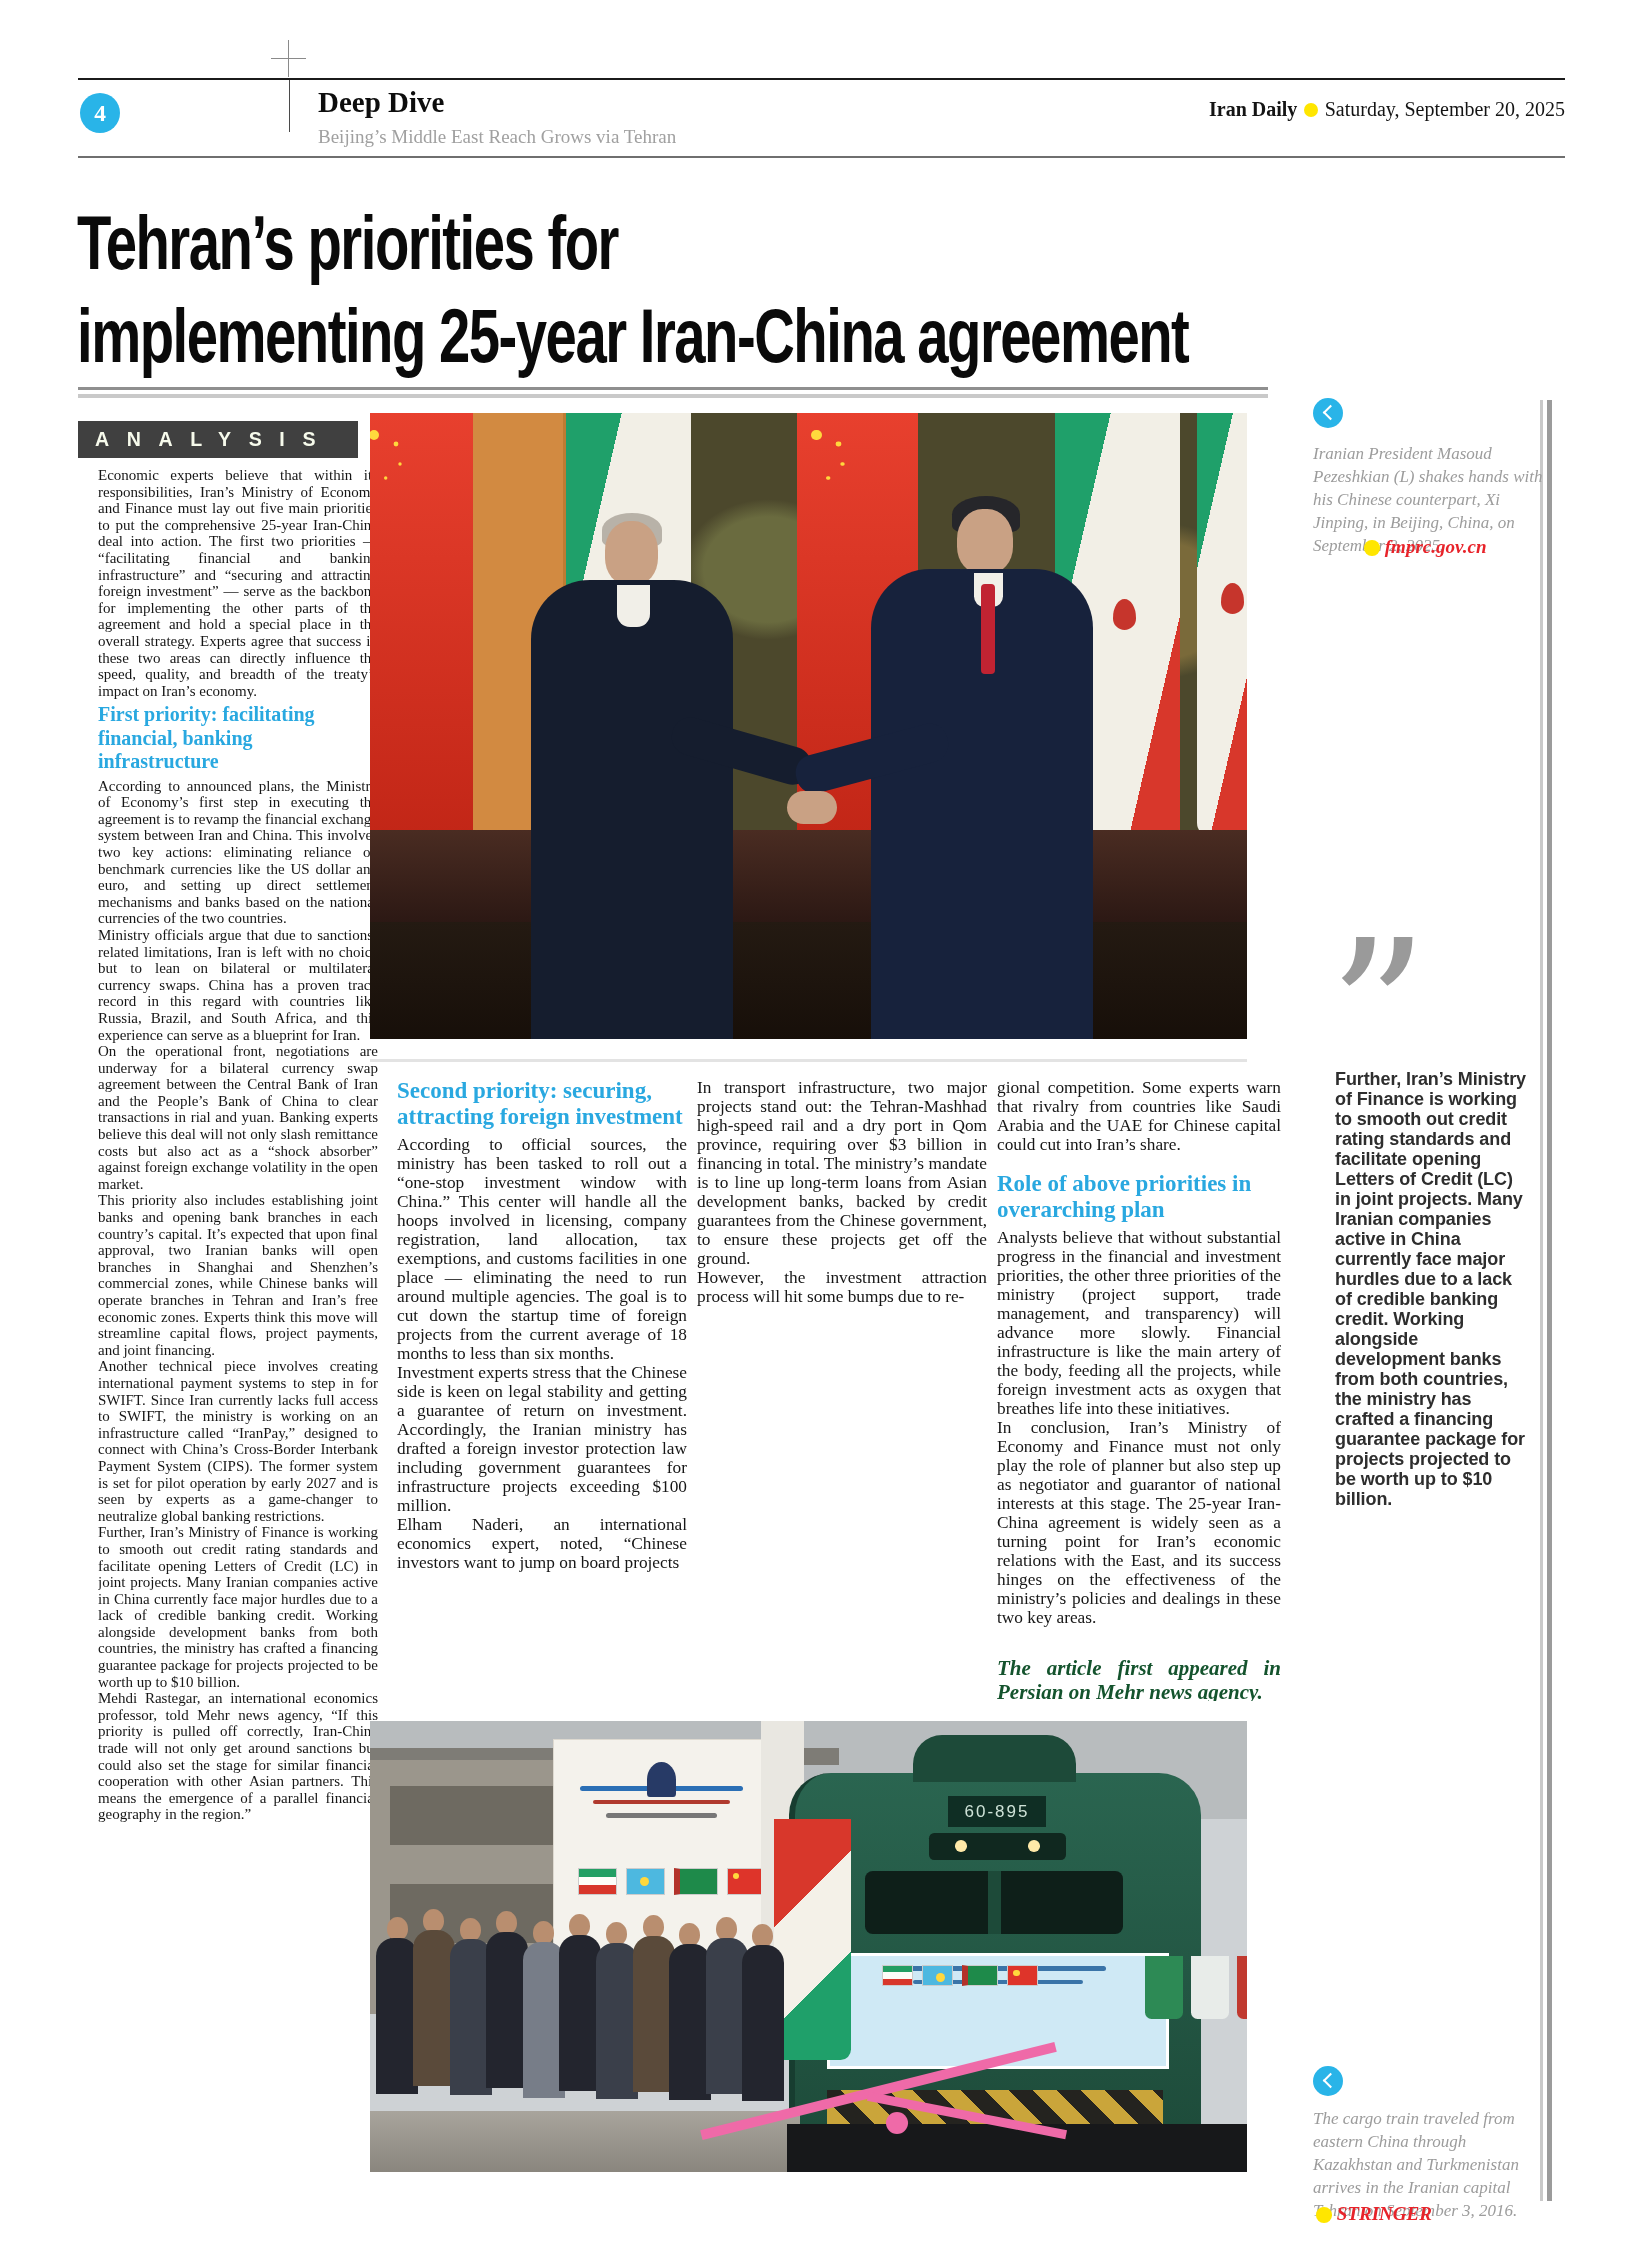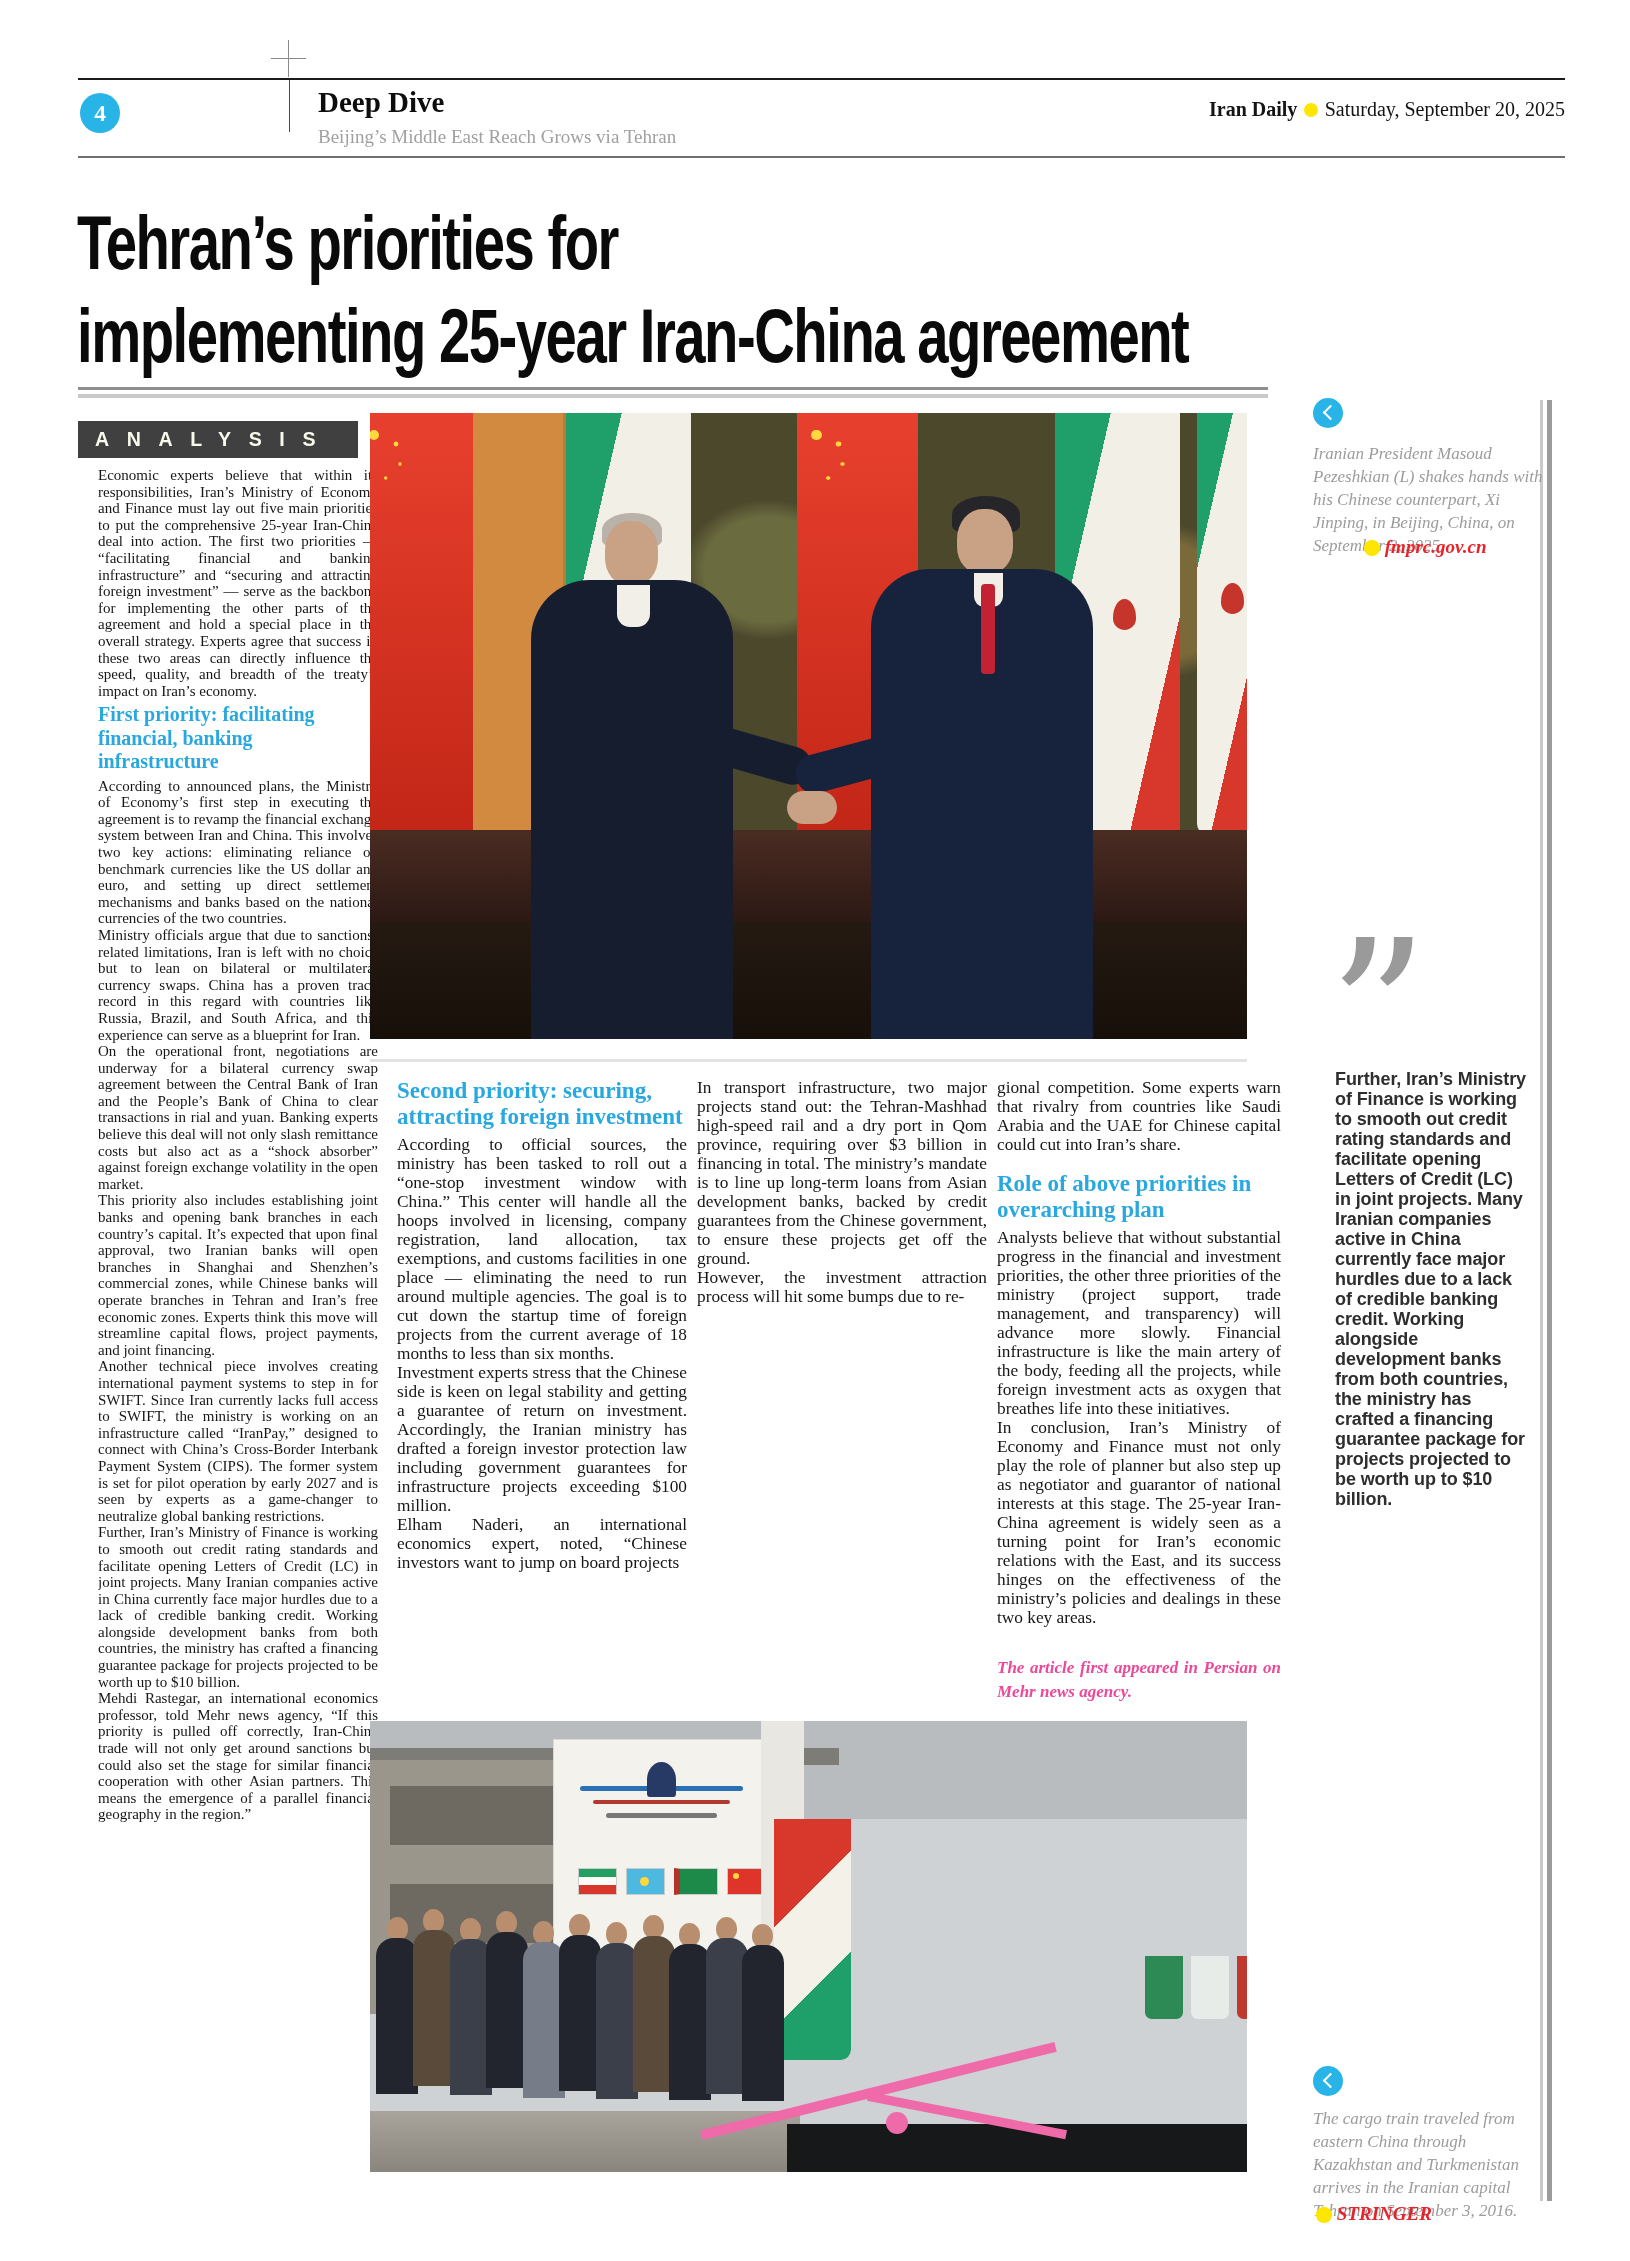--- a/index.html
+++ b/index.html
@@ -34,21 +34,21 @@
   .col p{margin:0;}
   .c1{left:78px;top:467px;width:280px;height:1734px;font-size:15px;line-height:16.6px;}
   .c2,.c3,.c4{top:1078px;height:623px;font-size:17.3px;line-height:19px;}
   .c2{left:377px;width:290px;}
   .c3{left:677px;width:290px;}
   .c4{left:977px;width:284px;}
   .sub{font-family:"Liberation Serif",serif;font-weight:bold;color:#29a8e0;text-align:left;margin:6.5px 0 3.9px;}
   .c1 .sub{font-size:20px;line-height:23.5px;margin-top:3.9px;}
   .c2 .sub{font-size:23px;line-height:26px;margin:0 0 5.2px;}
   .c4 .sub{font-size:23px;line-height:26px;margin:17px 0 5.2px;}
-  .credit{font-style:italic;font-weight:bold;color:#ec4899;font-size:17px;line-height:24px;margin-top:29px !important;}
+  .credit{font-style:italic;font-weight:bold;color:#14532d;font-size:21px;line-height:24px;margin-top:29px !important;}
   .photo-rule{position:absolute;left:370px;top:1059px;width:877px;height:3.3px;background:#e3e3e3;}
   
   .side-sep-a{position:absolute;left:1540px;top:400px;width:2.6px;height:1801px;background:#c9c9c9;}
   .side-sep-b{position:absolute;left:1547px;top:400px;width:4.6px;height:1801px;background:#9b9b9b;}
   .nav-circle{position:absolute;width:30px;height:30px;border-radius:50%;background:#29b4e8;}
   .nav-circle i{position:absolute;left:11.7px;top:8.5px;width:9px;height:9px;border-left:2.6px solid #fff;border-bottom:2.6px solid #fff;transform:rotate(45deg);}
   .nc1{left:1313px;top:398px;}
   .nc2{left:1313px;top:2066px;}
   .scap{position:absolute;width:230px;font:italic 17px/23px "Liberation Serif",serif;color:#9c9c9c;text-align:left;}
   .cap1{left:1313px;top:442px;}
@@ -239,20 +239,38 @@
         <div class="miniflag mf-iran"></div>
         <div class="miniflag mf-kaz"></div>
         <div class="miniflag mf-turk"></div>
         <div class="miniflag mf-china"></div>
       </div>
       <div class="squig sq1"></div>
       <div class="squig sq2"></div>
       <div class="squig sq3"></div>
     </div>
     <div class="pillar"></div>
+    <div class="loco">
+      <div class="body"></div>
+      <div class="roof"></div>
+      <div class="plate">60-895</div>
+      <div class="lights"></div>
+      <div class="windshield"></div>
+      <div class="nosebanner">
+        <div class="miniflags">
+          <div class="miniflag mf-iran"></div>
+          <div class="miniflag mf-kaz"></div>
+          <div class="miniflag mf-turk"></div>
+          <div class="miniflag mf-china"></div>
+        </div>
+        <div class="squig sq1"></div>
+        <div class="squig sq2"></div>
+      </div>
+      <div class="hazard"></div>
+    </div>
     <div class="iranflag-pole"></div>
     <div class="sideflags">
       <div class="sideflag sf-g"></div>
       <div class="sideflag sf-w"></div>
       <div class="sideflag sf-r"></div>
     </div>
     <div class="platform"></div>
     <div class="pit"></div>
     <div class="person" style="left:3.9px;top:196px;">
         <div class="phead"></div>

